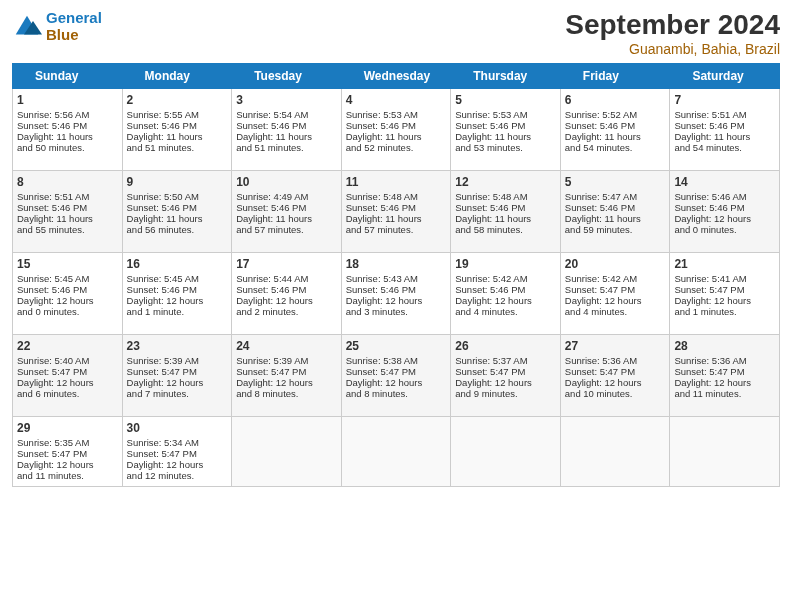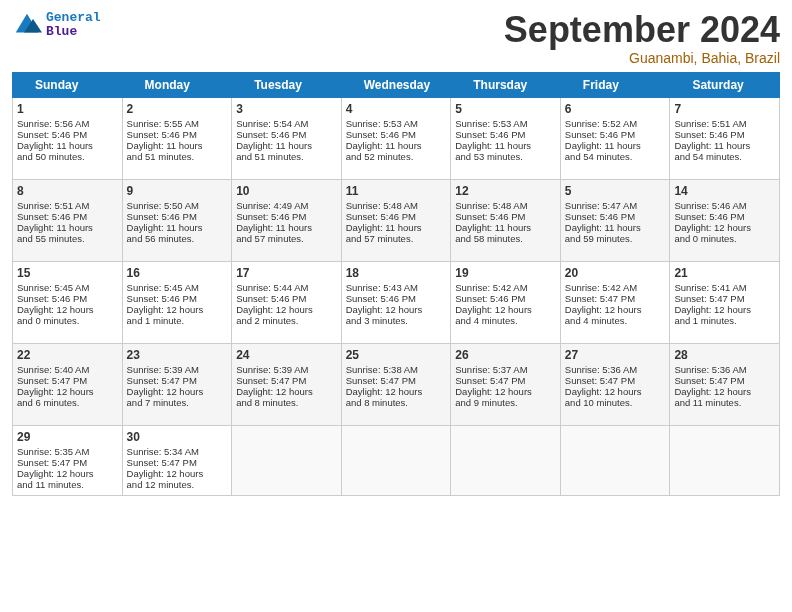--- a/index.html
+++ b/index.html
@@ -19,38 +19,37 @@
       align-items: flex-start;
       justify-content: space-between;
       margin-bottom: 6px;
     }
     .logo {
       display: flex;
       align-items: center;
       gap: 4px;
     }
     .logo-text {
-      font-size: 13px;
+      font-size: 15px;
       font-weight: bold;
       color: #333;
       line-height: 1.1;
-      font-family: Liberation Mono, monospace;
     }
     .logo-text span {
       color: #1a7abf;
     }
     .logo-icon {
       width: 30px;
       height: 30px;
     }
     .title-block {
       text-align: right;
     }
     .month-title {
-      font-size: 36px;
+      font-size: 28px;
       font-weight: bold;
       color: #333;
       line-height: 1.1;
     }
     .subtitle {
       font-size: 14px;
       color: #a16207;
     }
     .calendar {
       width: 100%;
@@ -97,21 +96,21 @@
 
 <div class="container">
   <div class="header-row">
     <div class="logo">
       <svg class="logo-icon" viewBox="0 0 40 40">
         <polygon points="20,5 35,30 5,30" fill="#1a7abf"></polygon>
         <polygon points="28,12 40,30 16,30" fill="#0d5a8a"></polygon>
       </svg>
       <div class="logo-text">
         <div><span>General</span></div>
-        <div style="color:#4c1d95;">Blue</div>
+        <div style="color:#a16207;">Blue</div>
       </div>
     </div>
     <div class="title-block">
       <div class="month-title">September 2024</div>
       <div class="subtitle">Guanambi, Bahia, Brazil</div>
     </div>
   </div>
 
   <table class="calendar">
     <thead>

